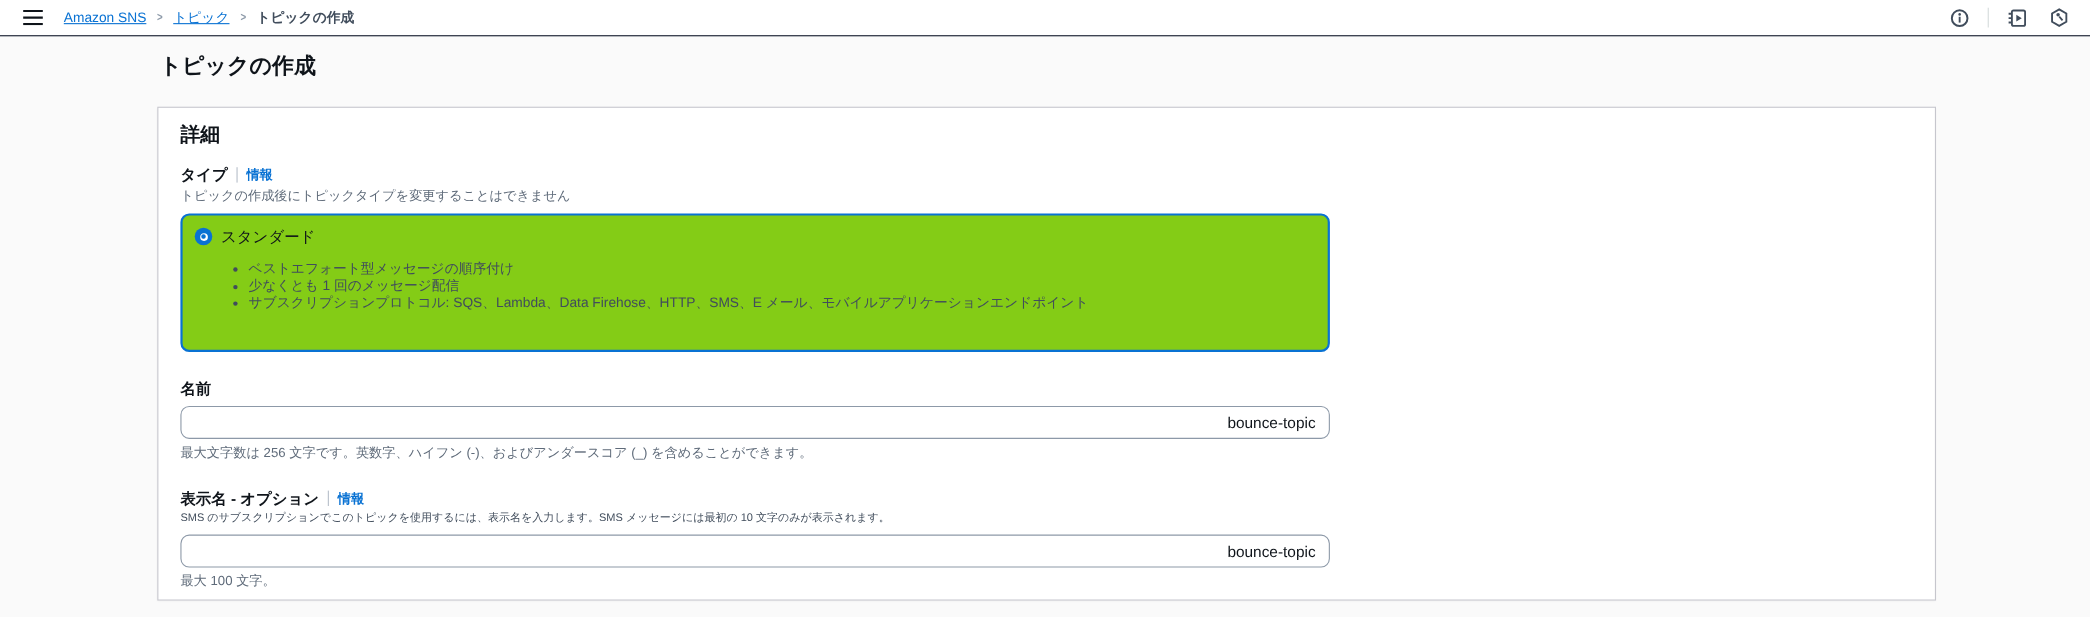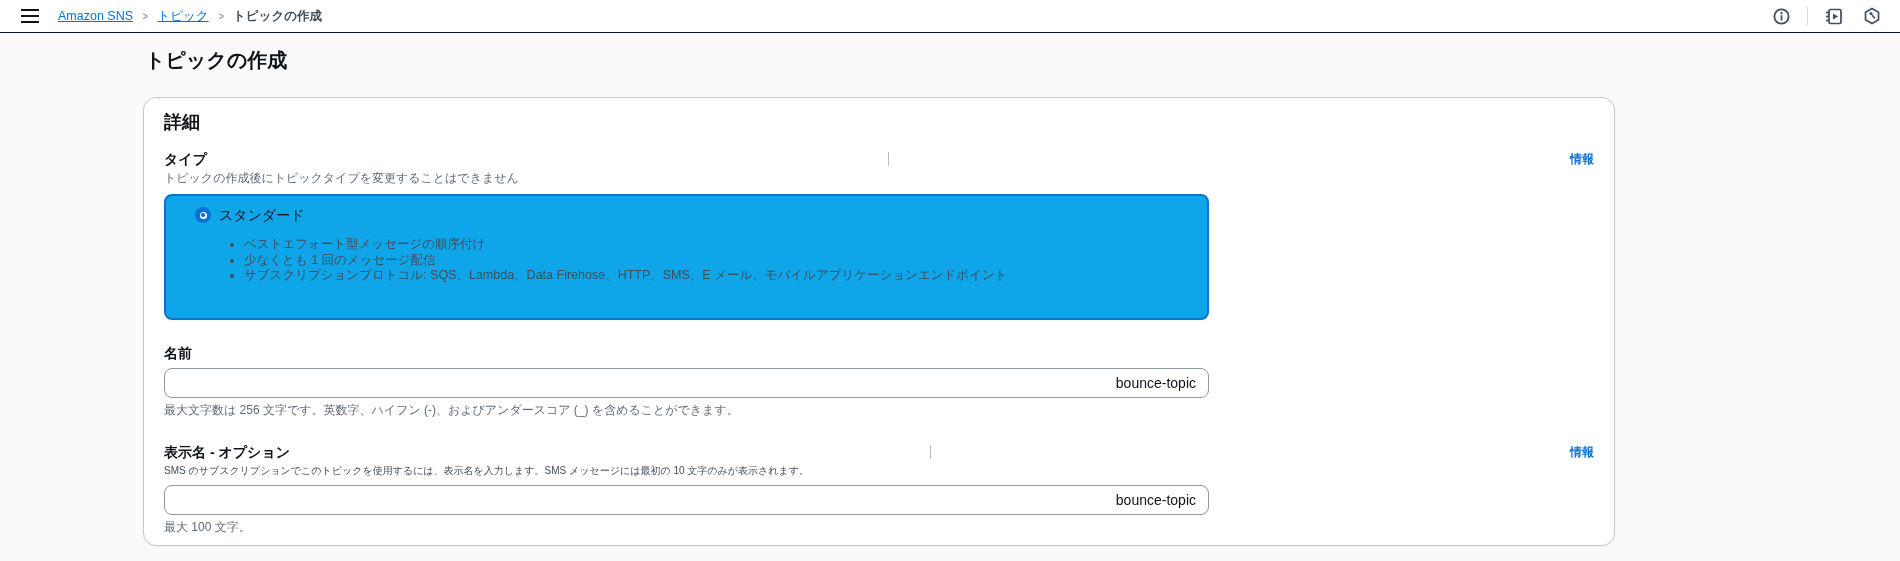--- a/index.html
+++ b/index.html
@@ -18,37 +18,37 @@
   .crumb-current { color:#414d5c; font-weight:700; }
   .topbar-right { margin-left:auto; display:flex; align-items:center; gap:14px; }
   .tb-icon-btn { background:none; border:none; cursor:pointer; width:24px; height:24px;
     display:flex; align-items:center; justify-content:center; }
   .tb-divider { width:1px; height:18px; background:#d5dbdb; }
 
   
   .page { padding:13px 0 0 143px; }
   .page-title { font-size:20px; font-weight:700; line-height:28px; margin-left:2px; color:#0f141a; }
 
-  .card { margin-top:23px; width:1472px; height:449px; background:#ffffff;
-    border:1px solid #c6c6cd; border-radius:13px; padding:12px 20px 20px 20px;
+  .card { margin-top:23px; width:1617px; height:449px; background:#ffffff;
+    border:1px solid #c6c6cd; border-radius:0; padding:12px 20px 20px 20px;
     box-shadow:0 1px 2px rgba(0,7,22,0.04); }
   .card-heading { font-size:18px; font-weight:700; line-height:24px; color:#0f141a; }
 
-  .label-row { display:flex; align-items:center; gap:8px; margin-top:16px;justify-content:space-between; }
+  .label-row { display:flex; align-items:center; gap:8px; margin-top:16px; }
   .field-label { font-size:14px; font-weight:700; color:#0f141a; line-height:18px; }
   .label-divider { width:1px; height:14px; background:#b6bec9; }
   .info-link { font-size:12px; font-weight:700; color:#0972d3; text-decoration:none; cursor:pointer; }
   .constraint { font-size:12px; color:#5f6b7a; line-height:16px; margin-top:2px; }
   .description { font-size:10px; color:#414d5c; line-height:16px; margin-top:2px; }
 
   
   .tiles { display:flex; gap:19px; margin-top:8px; width:1045px; }
   .tile { flex:1 1 0; border:1px solid #7d8998; border-radius:8px; background:#ffffff;
     padding:10px 12px 12px 12px; min-height:126px; cursor:pointer; }
-  .tile.selected { border:2px solid #0972d3; background:#0ea5e9; padding:9px 11px 11px 29px; }
+  .tile.selected { border:2px solid #0972d3; background:#84cc16; padding:9px 11px 11px 11px; }
   .tile-head { display:flex; align-items:center; gap:8px; }
   .tile-label { font-size:14px; color:#0f141a; line-height:20px; }
   .radio { width:16px; height:16px; border-radius:50%; flex:0 0 16px;
     border:2px solid #7d8998; background:#ffffff; }
   .tile.selected .radio { border:none; background:#0972d3;
     display:flex; align-items:center; justify-content:center; }
   .radio-inner { width:7px; height:7px; border-radius:50%; background:#ffffff;
     display:flex; align-items:center; justify-content:center; }
   .radio-dot { width:3.5px; height:3.5px; border-radius:50%; background:#0972d3; }
   .tile ul { margin:12px 0 0 0; padding-left:49px; }

